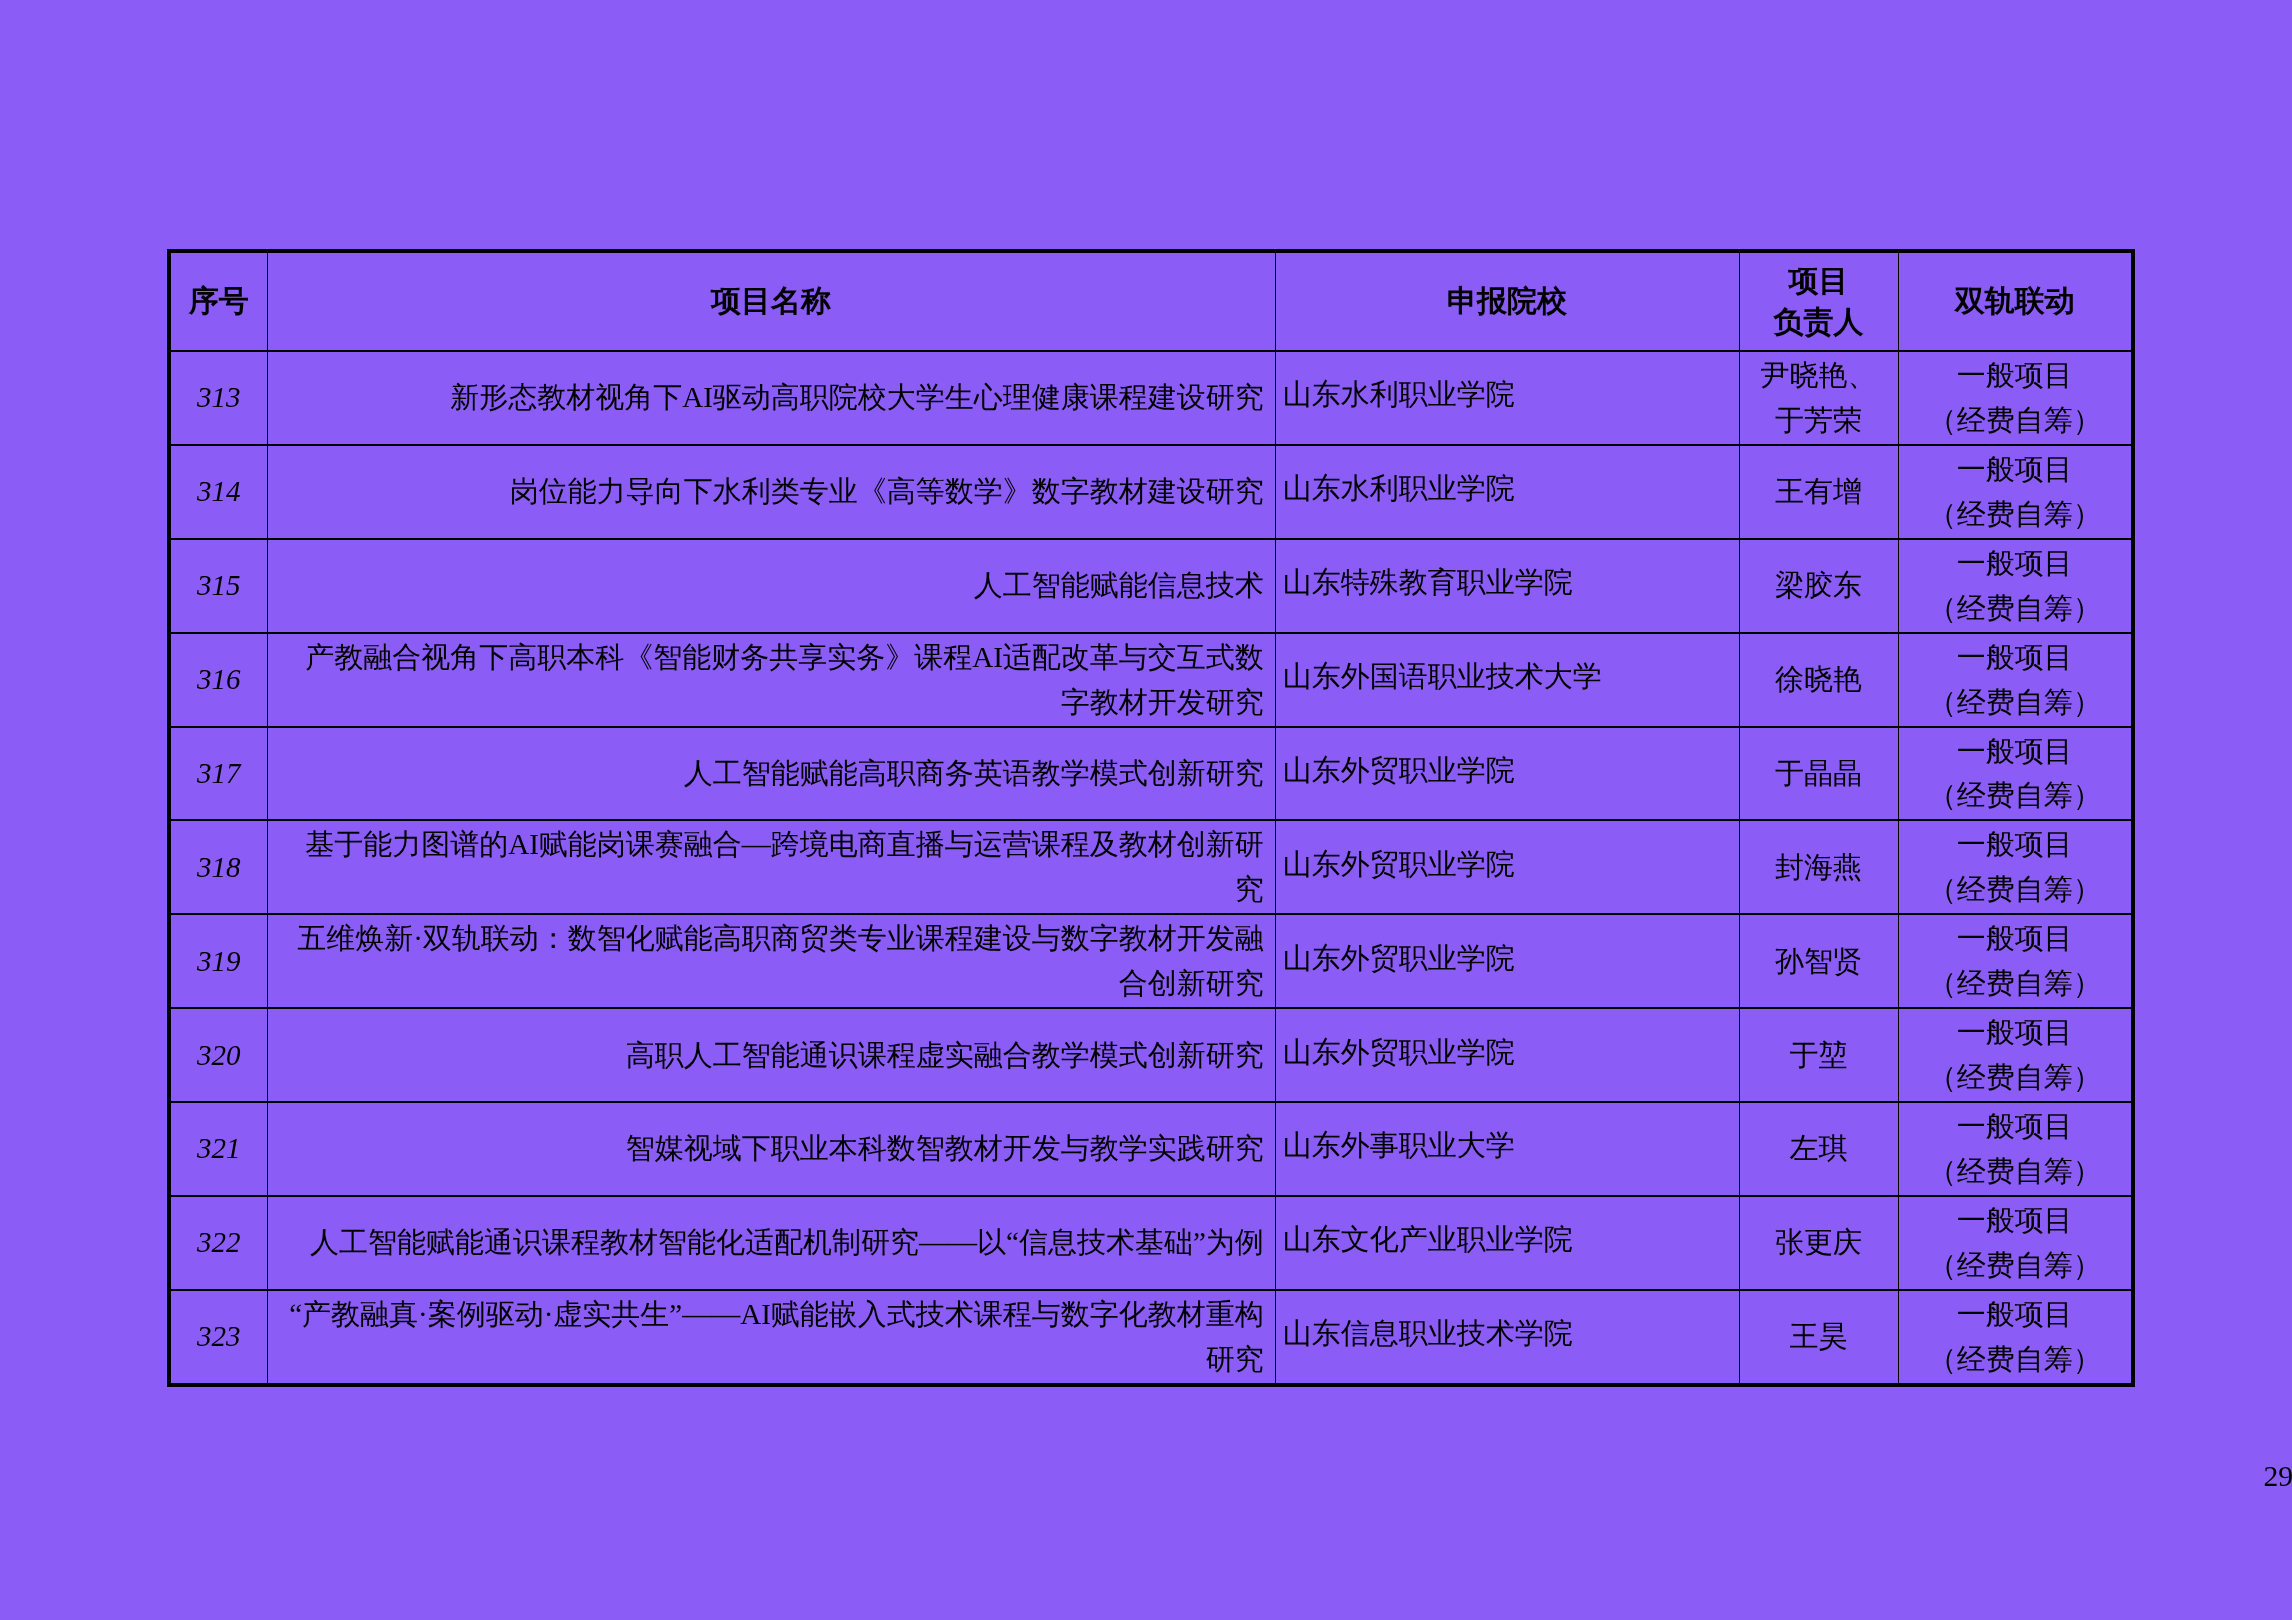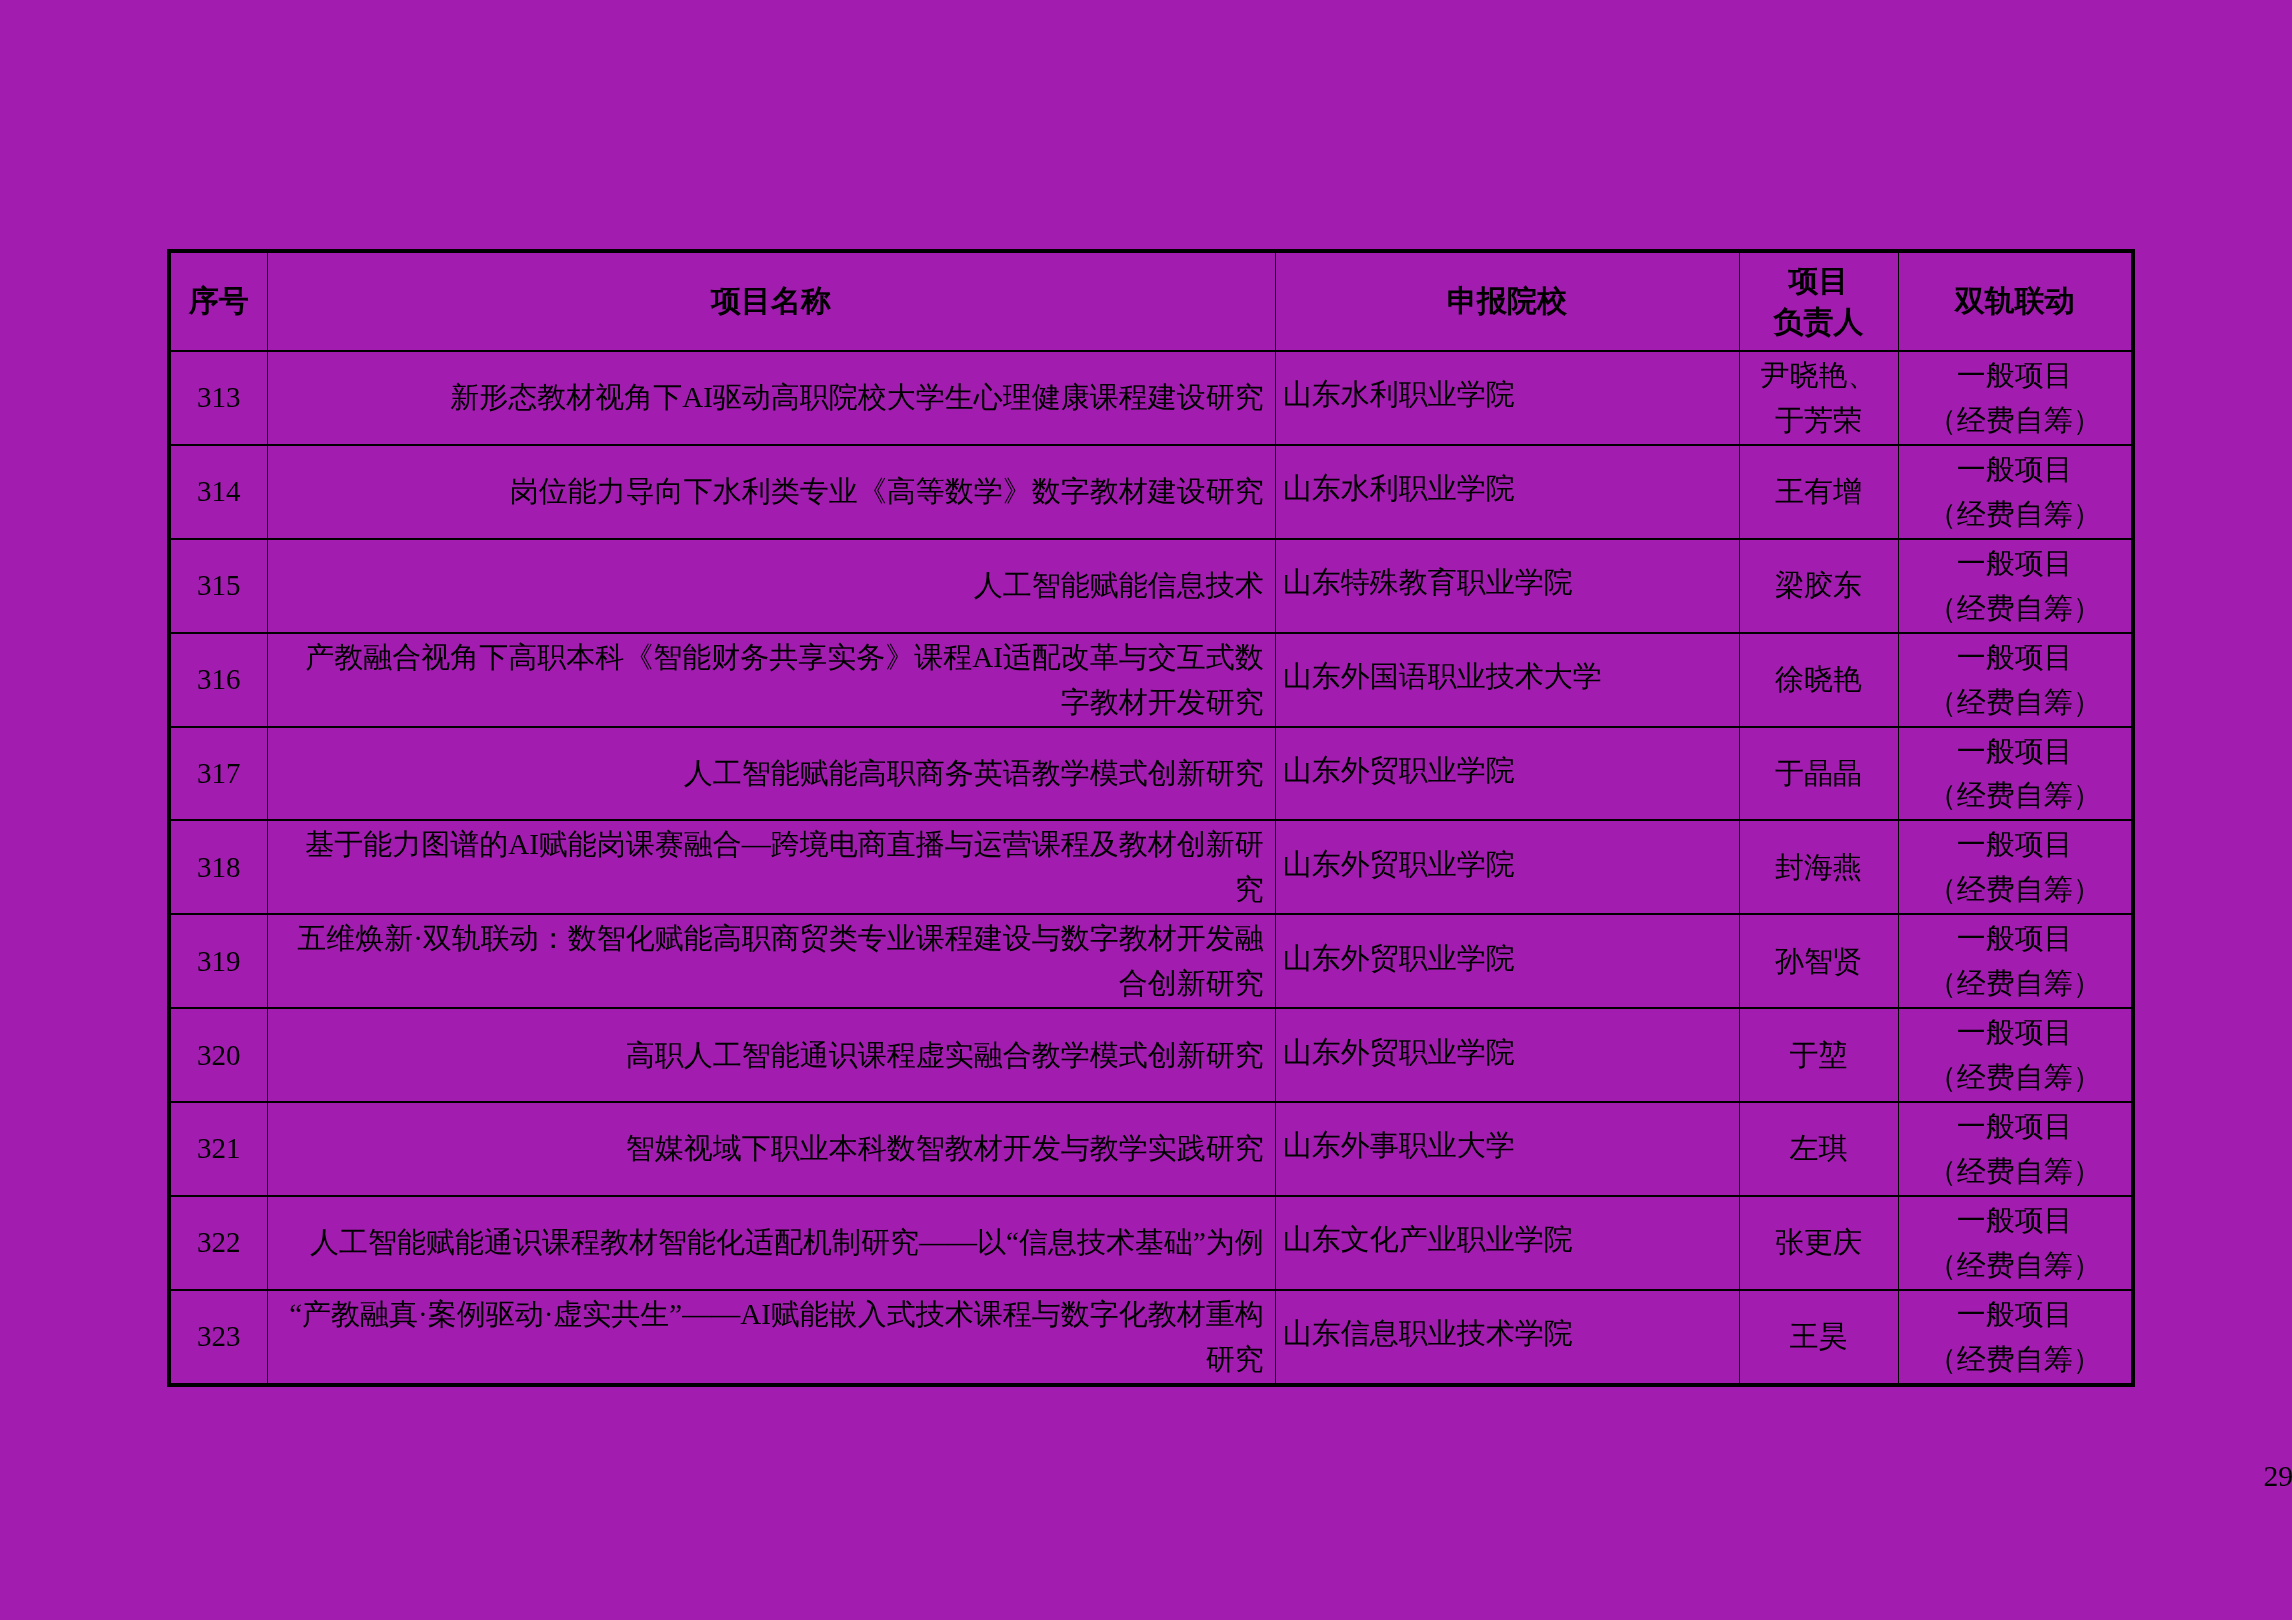--- a/index.html
+++ b/index.html
@@ -9,21 +9,21 @@
     width: 2293px;
     height: 1620px;
     overflow: hidden;
     font-family: "Liberation Serif", "DejaVu Serif", serif;
     color: #000000;
   }
   .page {
     position: relative;
     width: 2293px;
     height: 1620px;
-    background: #a21caf;
+    background: #8b5cf6;
   }
   table.approval-table {
     position: absolute;
     left: 167px;
     top: 249px;
     width: 1962px;
     border-collapse: collapse;
     table-layout: fixed;
     border: 4.5px solid #000000;
   }
@@ -44,20 +44,21 @@
     line-height: 1.35;
     white-space: pre-line;
   }
   tbody td {
     height: 88px;
     font-size: 29px;
     line-height: 1.55;
   }
   td.col-seq {
     text-align: center;
+    font-style: italic;
   }
   td.col-name {
     text-align: right;
     padding-left: 15px;
     padding-right: 10.7px;
   }
   td.col-school {
     text-align: left;
     padding-left: 7.2px;
     padding-right: 7.2px;

